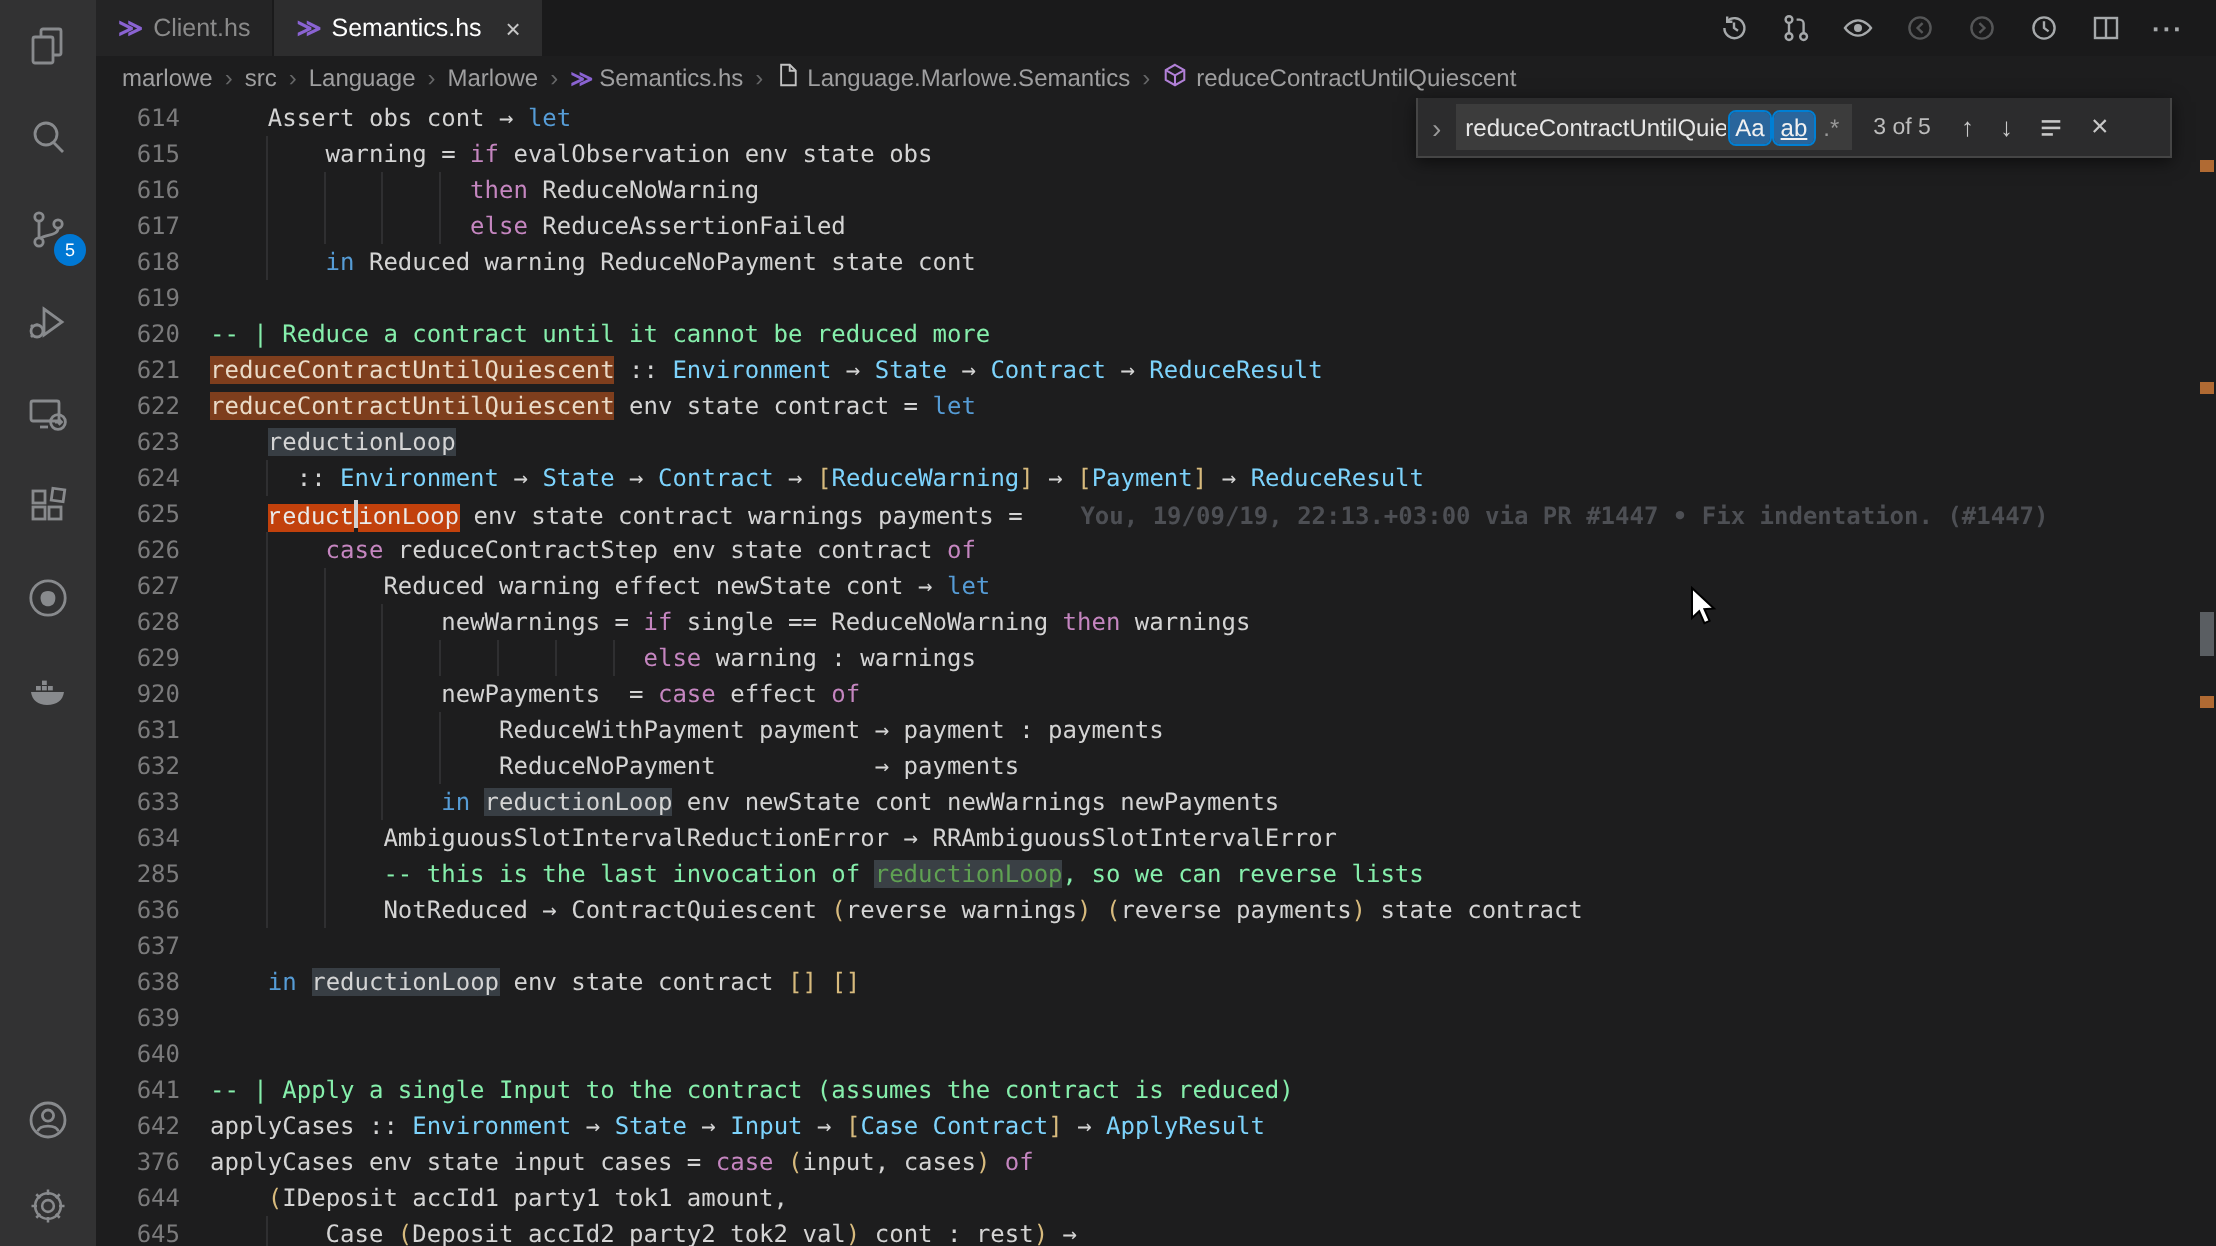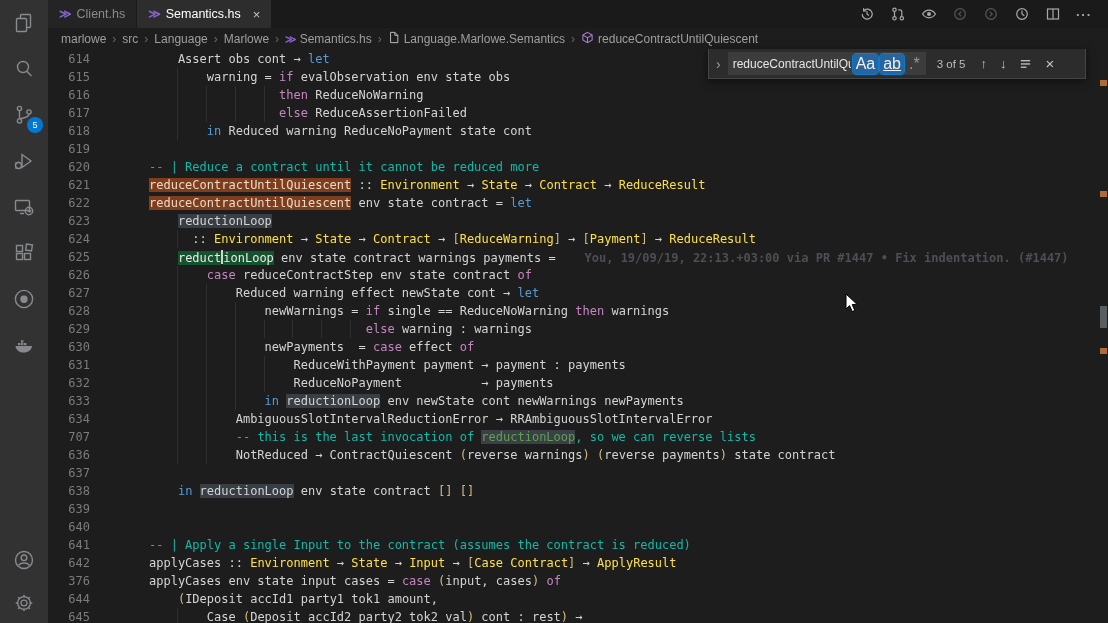--- a/index.html
+++ b/index.html
@@ -40,48 +40,48 @@
     font-size:12px; color:#9f9fa0; background:var(--bg);}
   .bc-item{display:flex; align-items:center; gap:4px; cursor:pointer; white-space:nowrap;}
   .bc-sep{color:#666768;}
   .bc-hs{color:#8a63d2; font-weight:bold; font-size:11px; letter-spacing:-1px;}
   .bc-ic svg{stroke:#c2c2c2; fill:none; stroke-width:1.1;}
   .bc-ic.purple svg{stroke:#b180d7;}
 
   
   .code{position:absolute; top:50px; left:0; right:0; bottom:0;
     font-family:"DejaVu Sans Mono", monospace; font-size:12px; line-height:18px;}
-  .code-line{display:flex; height:18px; white-space:pre;gap:44px;}
+  .code-line{display:flex; height:18px; white-space:pre;}
   .gutter{width:42px; flex:none; text-align:right; color:#7b7b7c;}
   .line-content{position:relative; flex:1; padding-left:15px; color:var(--fg);}
   .guides{position:absolute; left:15px; top:0; height:100%;
     background:repeating-linear-gradient(to right, transparent 0 calc(4ch - 1px), #2f2f31 calc(4ch - 1px) 4ch);}
   .tk-p{color:#d4d4d4;}
   .tk-k{color:#c586c0;}
   .tk-b{color:#569cd6;}
-  .tk-t{color:#fde047;}
+  .tk-t{color:#7dd3fc;}
   .tk-y{color:#d7ba7d;}
-  .tk-c{color:#14b8a6;}
+  .tk-c{color:#86efac;}
   .tk-cw{color:#5fa152; background:#3a4045;}
   .tk-m{background:#7e3e1d; color:#eadbc8;}
   .tk-w{background:#383e44;}
-  .tk-s{background:#14532d; color:#eaeaea;}
+  .tk-s{background:#c2410c; color:#eaeaea;font-family:Liberation Mono, monospace;}
   .tk-g{color:#4d4f54;font-weight:bold;}
   .caret{display:inline-block; width:0; border-left:2px solid #d2d2d2; height:14px; transform:translateY(2px);}
 
   
   .find-widget{position:absolute; top:49px; right:22px; width:378px; height:30px; z-index:5;
     background:#2c2c2d; border:1px solid #454545; border-top:none;
     display:flex; align-items:center; gap:5px; padding:0 5px;
     box-shadow:0 2px 8px rgba(0,0,0,.55); color:#cccccc;}
   .fw-chevron{color:#9a9a9a; font-size:14px; padding:0 2px; cursor:pointer;}
   .fw-input{background:#3c3c3c; height:23px; width:198px; display:flex; align-items:center;
     padding:0 3px 0 5px; font-size:12px; color:#e6e6e6; cursor:text;}
   .fw-query{flex:1; overflow:hidden; white-space:nowrap;}
-  .fw-toggle{font-size:16px; padding:1px 3px; margin-left:2px; border-radius:3px; cursor:pointer; flex:none;}
+  .fw-toggle{font-size:12px; padding:1px 3px; margin-left:2px; border-radius:3px; cursor:pointer; flex:none;}
   .fw-toggle.on{background:#29659c; outline:1px solid #007fd4; color:#f0f0f0;}
   .fw-toggle.off{color:#989898;}
   .fw-ww{text-decoration:underline;}
   .fw-count{font-size:11.5px; color:#bcbcbc; margin:0 6px; white-space:nowrap;}
   .fw-btn{color:#c8c8c8; font-size:13px; padding:0 4px; cursor:pointer; display:flex; align-items:center;}
   .fw-btn svg{stroke:#c8c8c8; stroke-width:1.4;}
 
   
   .overview{position:absolute; right:0; top:28px; bottom:0; width:9px;}
   .ov-mark{position:absolute; right:1px; width:7px; height:6px;}
@@ -286,26 +286,26 @@
       <div class="code-line"><div class="gutter">620</div><div class="line-content"><span class="tk-c">-- | Reduce a contract until it cannot be reduced more</span></div></div>
       <div class="code-line"><div class="gutter">621</div><div class="line-content"><span class="tk-m">reduceContractUntilQuiescent</span><span class="tk-p"> :: </span><span class="tk-t">Environment</span><span class="tk-p"> → </span><span class="tk-t">State</span><span class="tk-p"> → </span><span class="tk-t">Contract</span><span class="tk-p"> → </span><span class="tk-t">ReduceResult</span></div></div>
       <div class="code-line"><div class="gutter">622</div><div class="line-content"><span class="tk-m">reduceContractUntilQuiescent</span><span class="tk-p"> env state contract = </span><span class="tk-b">let</span></div></div>
       <div class="code-line"><div class="gutter">623</div><div class="line-content"><span class="guides" style="width: calc(3ch);"></span><span class="tk-p">    </span><span class="tk-w">reductionLoop</span></div></div>
       <div class="code-line"><div class="gutter">624</div><div class="line-content"><span class="guides" style="width: calc(5ch);"></span><span class="tk-p">      :: </span><span class="tk-t">Environment</span><span class="tk-p"> → </span><span class="tk-t">State</span><span class="tk-p"> → </span><span class="tk-t">Contract</span><span class="tk-p"> → </span><span class="tk-y">[</span><span class="tk-t">ReduceWarning</span><span class="tk-y">]</span><span class="tk-p"> → </span><span class="tk-y">[</span><span class="tk-t">Payment</span><span class="tk-y">]</span><span class="tk-p"> → </span><span class="tk-t">ReduceResult</span></div></div>
       <div class="code-line"><div class="gutter">625</div><div class="line-content"><span class="guides" style="width: calc(3ch);"></span><span class="tk-p">    </span><span class="tk-s">reduct</span><span class="caret"></span><span class="tk-s">ionLoop</span><span class="tk-p"> env state contract warnings payments =</span><span class="tk-g">    You, 19/09/19, 22:13.+03:00 via PR #1447 • Fix indentation. (#1447)</span></div></div>
       <div class="code-line"><div class="gutter">626</div><div class="line-content"><span class="guides" style="width: calc(7ch);"></span><span class="tk-p">        </span><span class="tk-k">case</span><span class="tk-p"> reduceContractStep env state contract </span><span class="tk-k">of</span></div></div>
       <div class="code-line"><div class="gutter">627</div><div class="line-content"><span class="guides" style="width: calc(11ch);"></span><span class="tk-p">            Reduced warning effect newState cont → </span><span class="tk-b">let</span></div></div>
       <div class="code-line"><div class="gutter">628</div><div class="line-content"><span class="guides" style="width: calc(15ch);"></span><span class="tk-p">                newWarnings = </span><span class="tk-k">if</span><span class="tk-p"> single == ReduceNoWarning </span><span class="tk-k">then</span><span class="tk-p"> warnings</span></div></div>
       <div class="code-line"><div class="gutter">629</div><div class="line-content"><span class="guides" style="width: calc(29ch);"></span><span class="tk-p">                              </span><span class="tk-k">else</span><span class="tk-p"> warning : warnings</span></div></div>
-      <div class="code-line"><div class="gutter">630</div><div class="line-content"><span class="guides" style="width: calc(15ch);"></span><span class="tk-p">                newPayments  = </span><span class="tk-k">case</span><span class="tk-p"> effect </span><span class="tk-k">of</span></div></div>
+      <div class="code-line"><div class="gutter">920</div><div class="line-content"><span class="guides" style="width: calc(15ch);"></span><span class="tk-p">                newPayments  = </span><span class="tk-k">case</span><span class="tk-p"> effect </span><span class="tk-k">of</span></div></div>
       <div class="code-line"><div class="gutter">631</div><div class="line-content"><span class="guides" style="width: calc(19ch);"></span><span class="tk-p">                    ReduceWithPayment payment → payment : payments</span></div></div>
       <div class="code-line"><div class="gutter">632</div><div class="line-content"><span class="guides" style="width: calc(19ch);"></span><span class="tk-p">                    ReduceNoPayment           → payments</span></div></div>
       <div class="code-line"><div class="gutter">633</div><div class="line-content"><span class="guides" style="width: calc(15ch);"></span><span class="tk-p">                </span><span class="tk-b">in</span><span class="tk-p"> </span><span class="tk-w">reductionLoop</span><span class="tk-p"> env newState cont newWarnings newPayments</span></div></div>
       <div class="code-line"><div class="gutter">634</div><div class="line-content"><span class="guides" style="width: calc(11ch);"></span><span class="tk-p">            AmbiguousSlotIntervalReductionError → RRAmbiguousSlotIntervalError</span></div></div>
-      <div class="code-line"><div class="gutter">707</div><div class="line-content"><span class="guides" style="width: calc(11ch);"></span><span class="tk-p">            </span><span class="tk-c">-- this is the last invocation of </span><span class="tk-cw">reductionLoop</span><span class="tk-c">, so we can reverse lists</span></div></div>
+      <div class="code-line"><div class="gutter">285</div><div class="line-content"><span class="guides" style="width: calc(11ch);"></span><span class="tk-p">            </span><span class="tk-c">-- this is the last invocation of </span><span class="tk-cw">reductionLoop</span><span class="tk-c">, so we can reverse lists</span></div></div>
       <div class="code-line"><div class="gutter">636</div><div class="line-content"><span class="guides" style="width: calc(11ch);"></span><span class="tk-p">            NotReduced → ContractQuiescent </span><span class="tk-y">(</span><span class="tk-p">reverse warnings</span><span class="tk-y">)</span><span class="tk-p"> </span><span class="tk-y">(</span><span class="tk-p">reverse payments</span><span class="tk-y">)</span><span class="tk-p"> state contract</span></div></div>
       <div class="code-line"><div class="gutter">637</div><div class="line-content"></div></div>
       <div class="code-line"><div class="gutter">638</div><div class="line-content"><span class="guides" style="width: calc(3ch);"></span><span class="tk-p">    </span><span class="tk-b">in</span><span class="tk-p"> </span><span class="tk-w">reductionLoop</span><span class="tk-p"> env state contract </span><span class="tk-y">[]</span><span class="tk-p"> </span><span class="tk-y">[]</span></div></div>
       <div class="code-line"><div class="gutter">639</div><div class="line-content"></div></div>
       <div class="code-line"><div class="gutter">640</div><div class="line-content"></div></div>
       <div class="code-line"><div class="gutter">641</div><div class="line-content"><span class="tk-c">-- | Apply a single Input to the contract (assumes the contract is reduced)</span></div></div>
       <div class="code-line"><div class="gutter">642</div><div class="line-content"><span class="tk-p">applyCases :: </span><span class="tk-t">Environment</span><span class="tk-p"> → </span><span class="tk-t">State</span><span class="tk-p"> → </span><span class="tk-t">Input</span><span class="tk-p"> → </span><span class="tk-y">[</span><span class="tk-t">Case Contract</span><span class="tk-y">]</span><span class="tk-p"> → </span><span class="tk-t">ApplyResult</span></div></div>
       <div class="code-line"><div class="gutter">376</div><div class="line-content"><span class="tk-p">applyCases env state input cases = </span><span class="tk-k">case</span><span class="tk-p"> </span><span class="tk-y">(</span><span class="tk-p">input, cases</span><span class="tk-y">)</span><span class="tk-p"> </span><span class="tk-k">of</span></div></div>
       <div class="code-line"><div class="gutter">644</div><div class="line-content"><span class="guides" style="width: calc(3ch);"></span><span class="tk-p">    </span><span class="tk-y">(</span><span class="tk-p">IDeposit accId1 party1 tok1 amount,</span></div></div>
       <div class="code-line"><div class="gutter">645</div><div class="line-content"><span class="guides" style="width: calc(7ch);"></span><span class="tk-p">        Case </span><span class="tk-y">(</span><span class="tk-p">Deposit accId2 party2 tok2 val</span><span class="tk-y">)</span><span class="tk-p"> cont : rest</span><span class="tk-y">)</span><span class="tk-p"> →</span></div></div>

